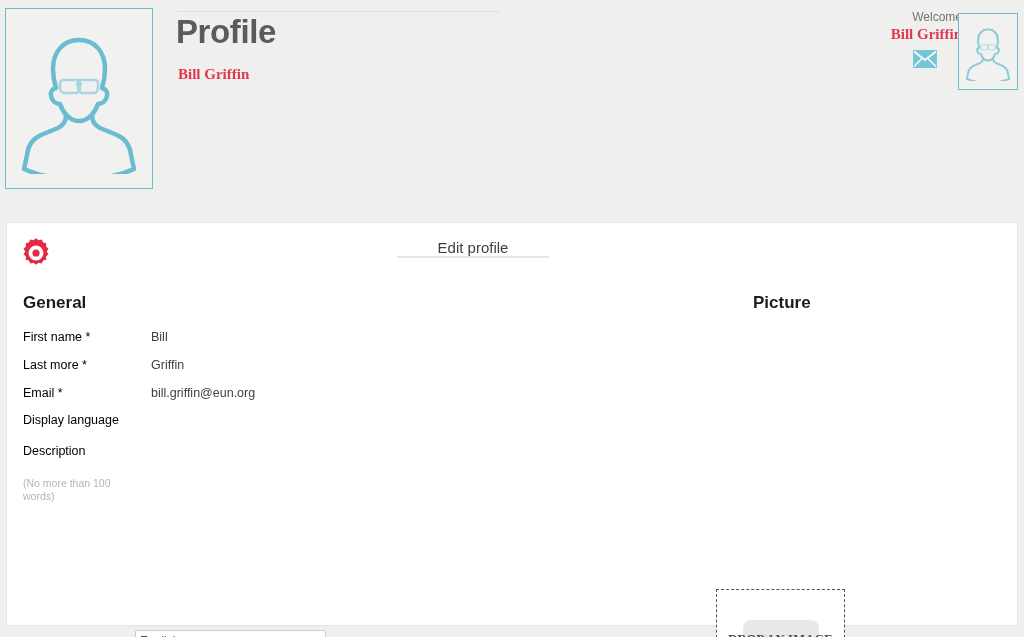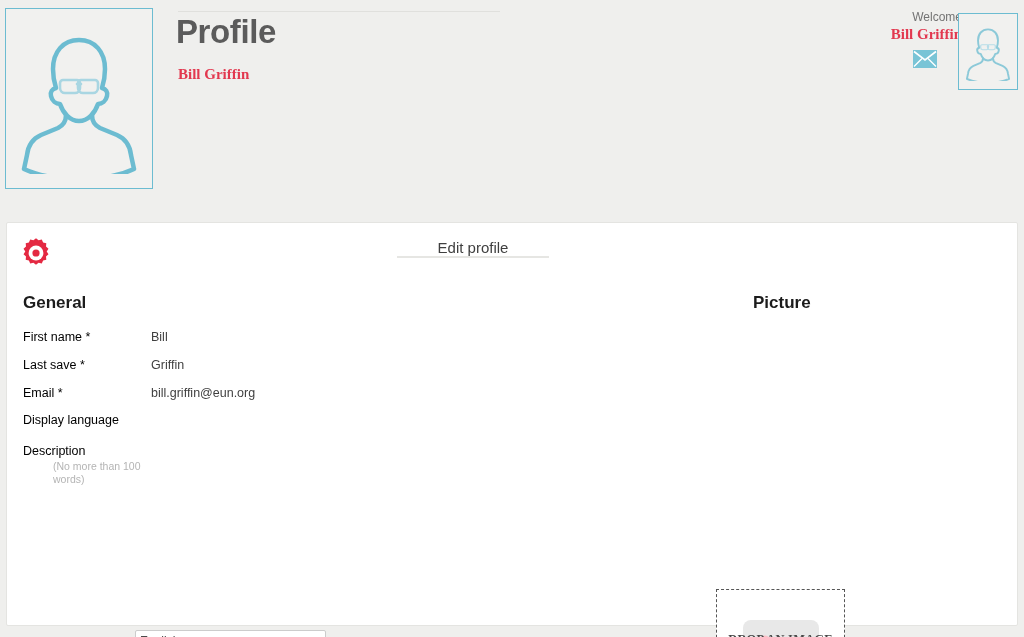--- a/index.html
+++ b/index.html
@@ -211,39 +211,39 @@
     </div>
 
     <div class="section-title" id="general-title">General</div>
 
     <div class="form-row" style="left:16px; top:107px;">
       <span class="field-label">First name *</span>
       <span class="field-value">Bill</span>
     </div>
 
     <div class="form-row" style="left:16px; top:135px;">
-      <span class="field-label">Last save *</span>
+      <span class="field-label">Last more *</span>
       <span class="field-value">Griffin</span>
     </div>
 
     <div class="form-row" style="left:16px; top:163px;">
       <span class="field-label">Email *</span>
       <span class="field-value">bill.griffin@eun.org</span>
     </div>
 
     <div class="form-row" style="left:16px; top:190px;">
       <span class="field-label">Display language</span>
     </div>
     <select class="lang-select" id="lang-select"><option value="English">English</option></select>
     <span class="select-arrow">▼</span>
 
     <div class="form-row" style="left:16px; top:221px;">
       <span class="field-label">Description</span>
     </div>
-    <div class="hint-text" style="left:16px; top:237px; width:100px;margin-left:30px;">(No more than 100 words)</div>
+    <div class="hint-text" style="left:16px; top:254px; width:100px;">(No more than 100 words)</div>
 
     <div class="section-title" id="picture-title">Picture</div>
 
     <div class="dropzone">
       <span class="dz-watermark">
         <svg width="76" height="64" viewBox="0 0 76 64">
           <rect x="0" y="0" width="76" height="64" rx="8" fill="#e8e8e8"></rect>
           <circle cx="22" cy="21" r="5.5" fill="#fac0c6"></circle>
           <path d="M8 56 L26 30 L40 56 Z" fill="#fab3bd"></path>
           <path d="M34 56 L50 34 L66 56 Z" fill="#fab3bd"></path>

